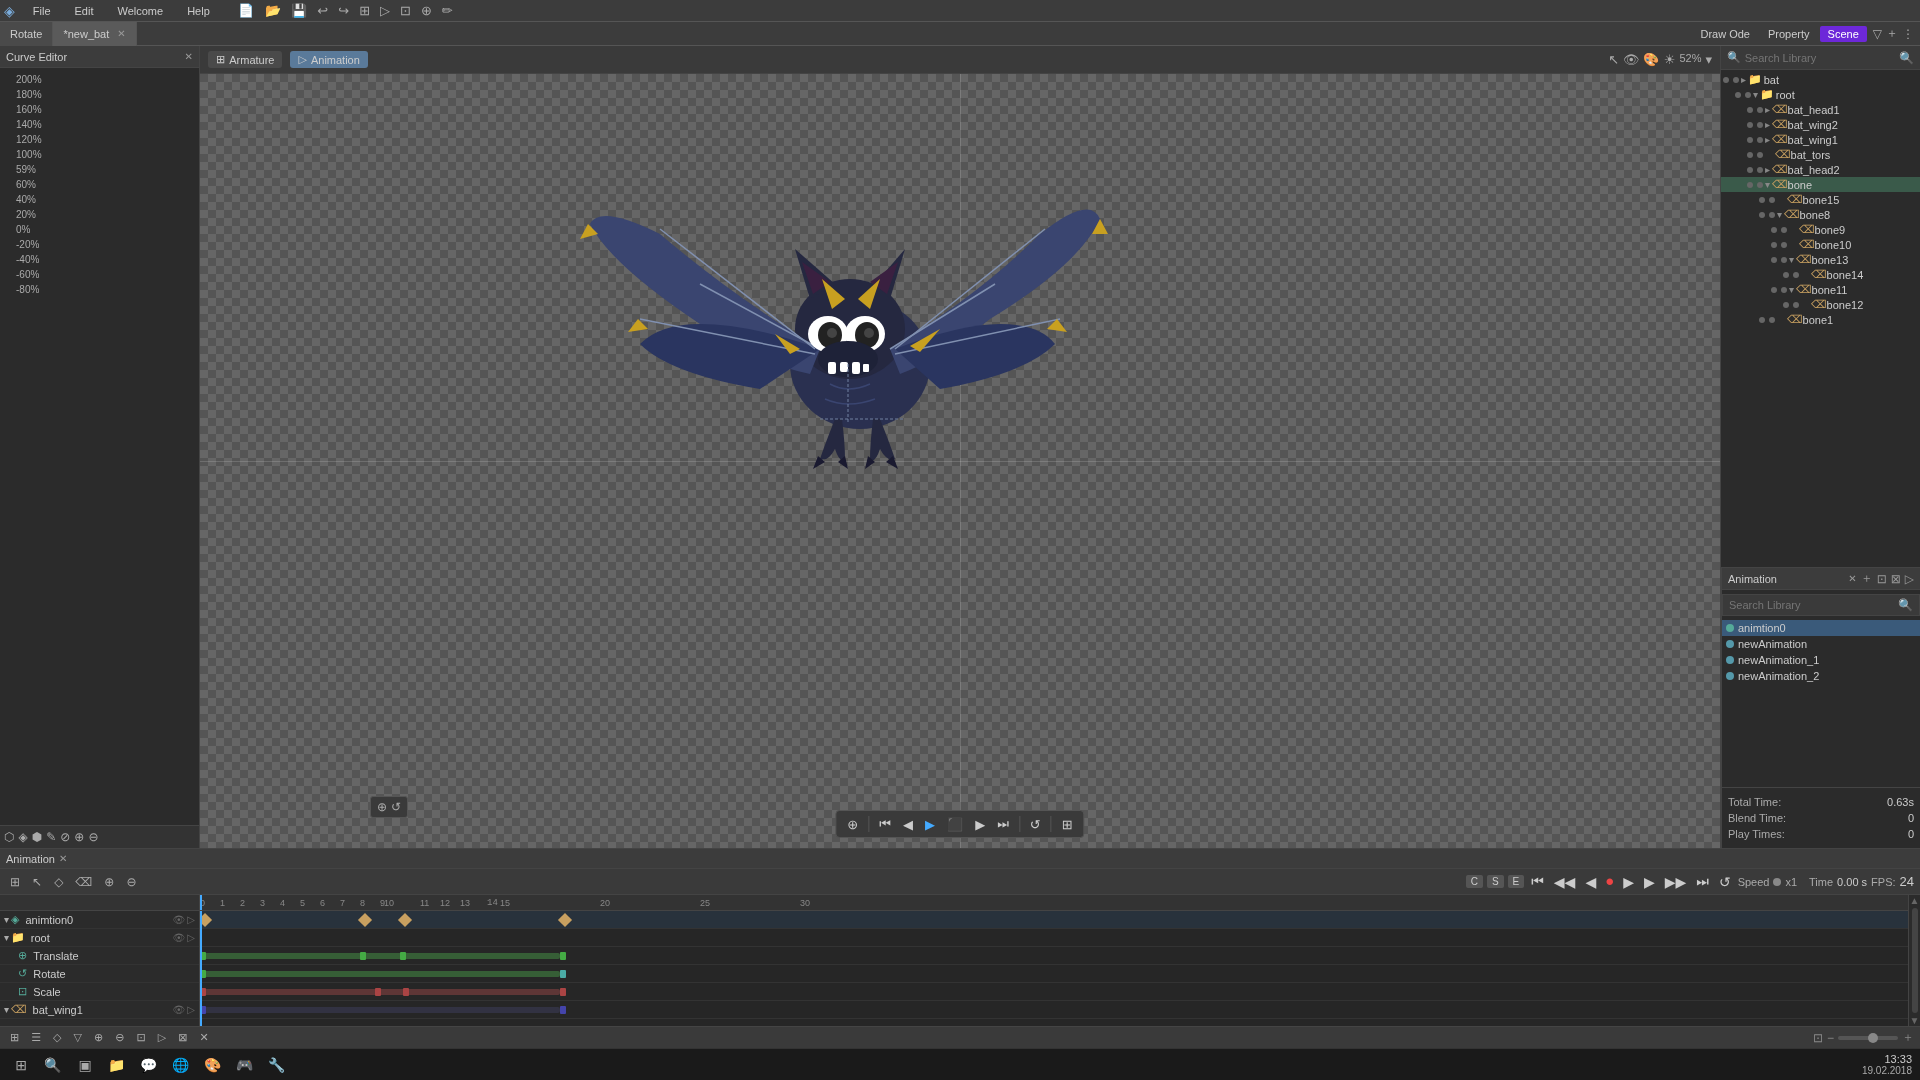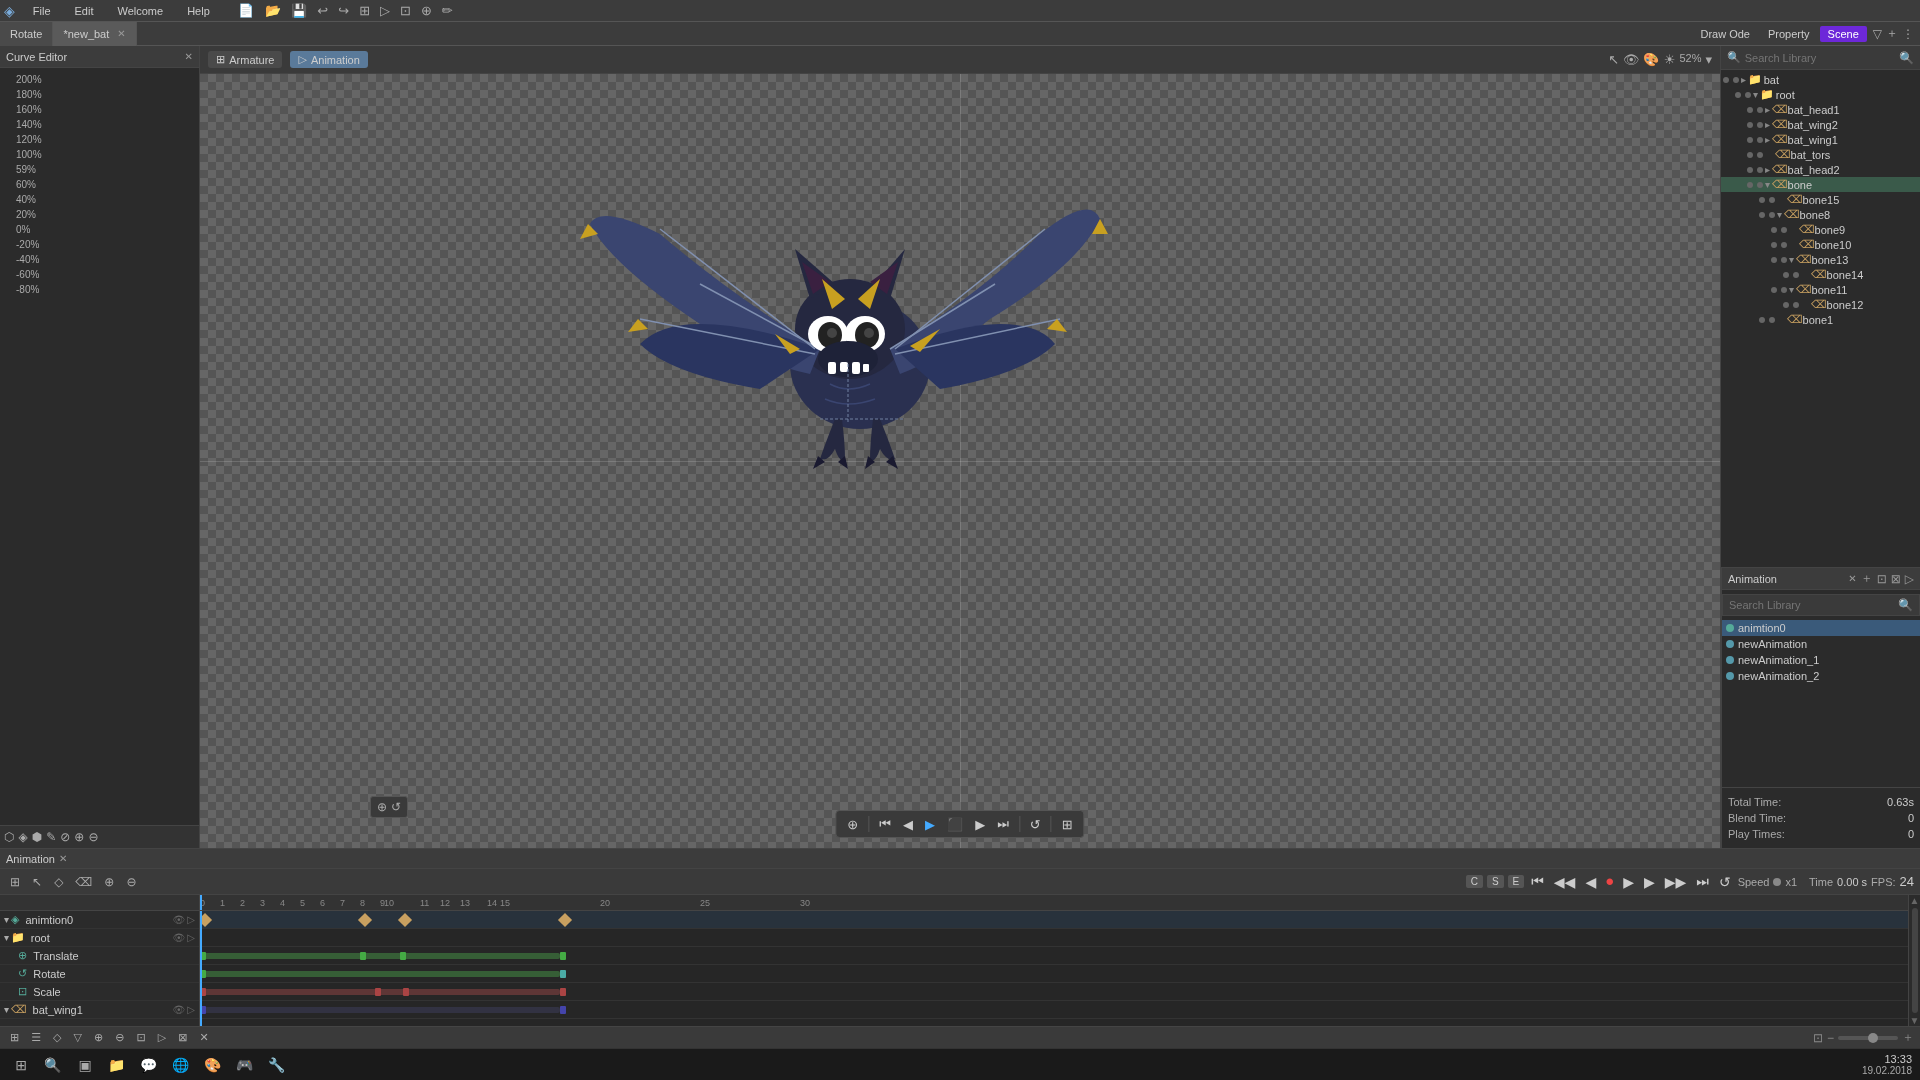--- a/index.html
+++ b/index.html
@@ -613,21 +613,21 @@
         <div style="position:absolute;left:80px;font-size:9px;color:#888;">4</div>
         <div style="position:absolute;left:100px;font-size:9px;color:#888;">5</div>
         <div style="position:absolute;left:120px;font-size:9px;color:#888;">6</div>
         <div style="position:absolute;left:140px;font-size:9px;color:#888;">7</div>
         <div style="position:absolute;left:160px;font-size:9px;color:#888;">8</div>
         <div style="position:absolute;left:180px;font-size:9px;color:#888;">9</div>
         <div style="position:absolute;left:184px;font-size:9px;color:#888;">10</div>
         <div style="position:absolute;left:220px;font-size:9px;color:#888;">11</div>
         <div style="position:absolute;left:240px;font-size:9px;color:#888;">12</div>
         <div style="position:absolute;left:260px;font-size:9px;color:#888;">13</div>
-        <div style="position:absolute;left:287px;font-size:9px;color:#888;">14</div>
+        <div style="position:absolute;left:287px;font-size:9px;color:#888;font-family:Liberation Mono, monospace;">14</div>
         <div style="position:absolute;left:300px;font-size:9px;color:#888;">15</div>
         <div style="position:absolute;left:400px;font-size:9px;color:#888;">20</div>
         <div style="position:absolute;left:500px;font-size:9px;color:#888;">25</div>
         <div style="position:absolute;left:600px;font-size:9px;color:#888;">30</div>
 
         <div style="position:absolute;left:0px;top:0;bottom:0;width:2px;background:#4af;z-index:10;"></div>
       </div>
 
       <div class="tl-track-lane" style="height:18px;position:relative;border-bottom:1px solid #333;">
         <div style="position:absolute;left:0;top:0;bottom:0;right:0;background:rgba(50,100,150,0.2);"></div>

